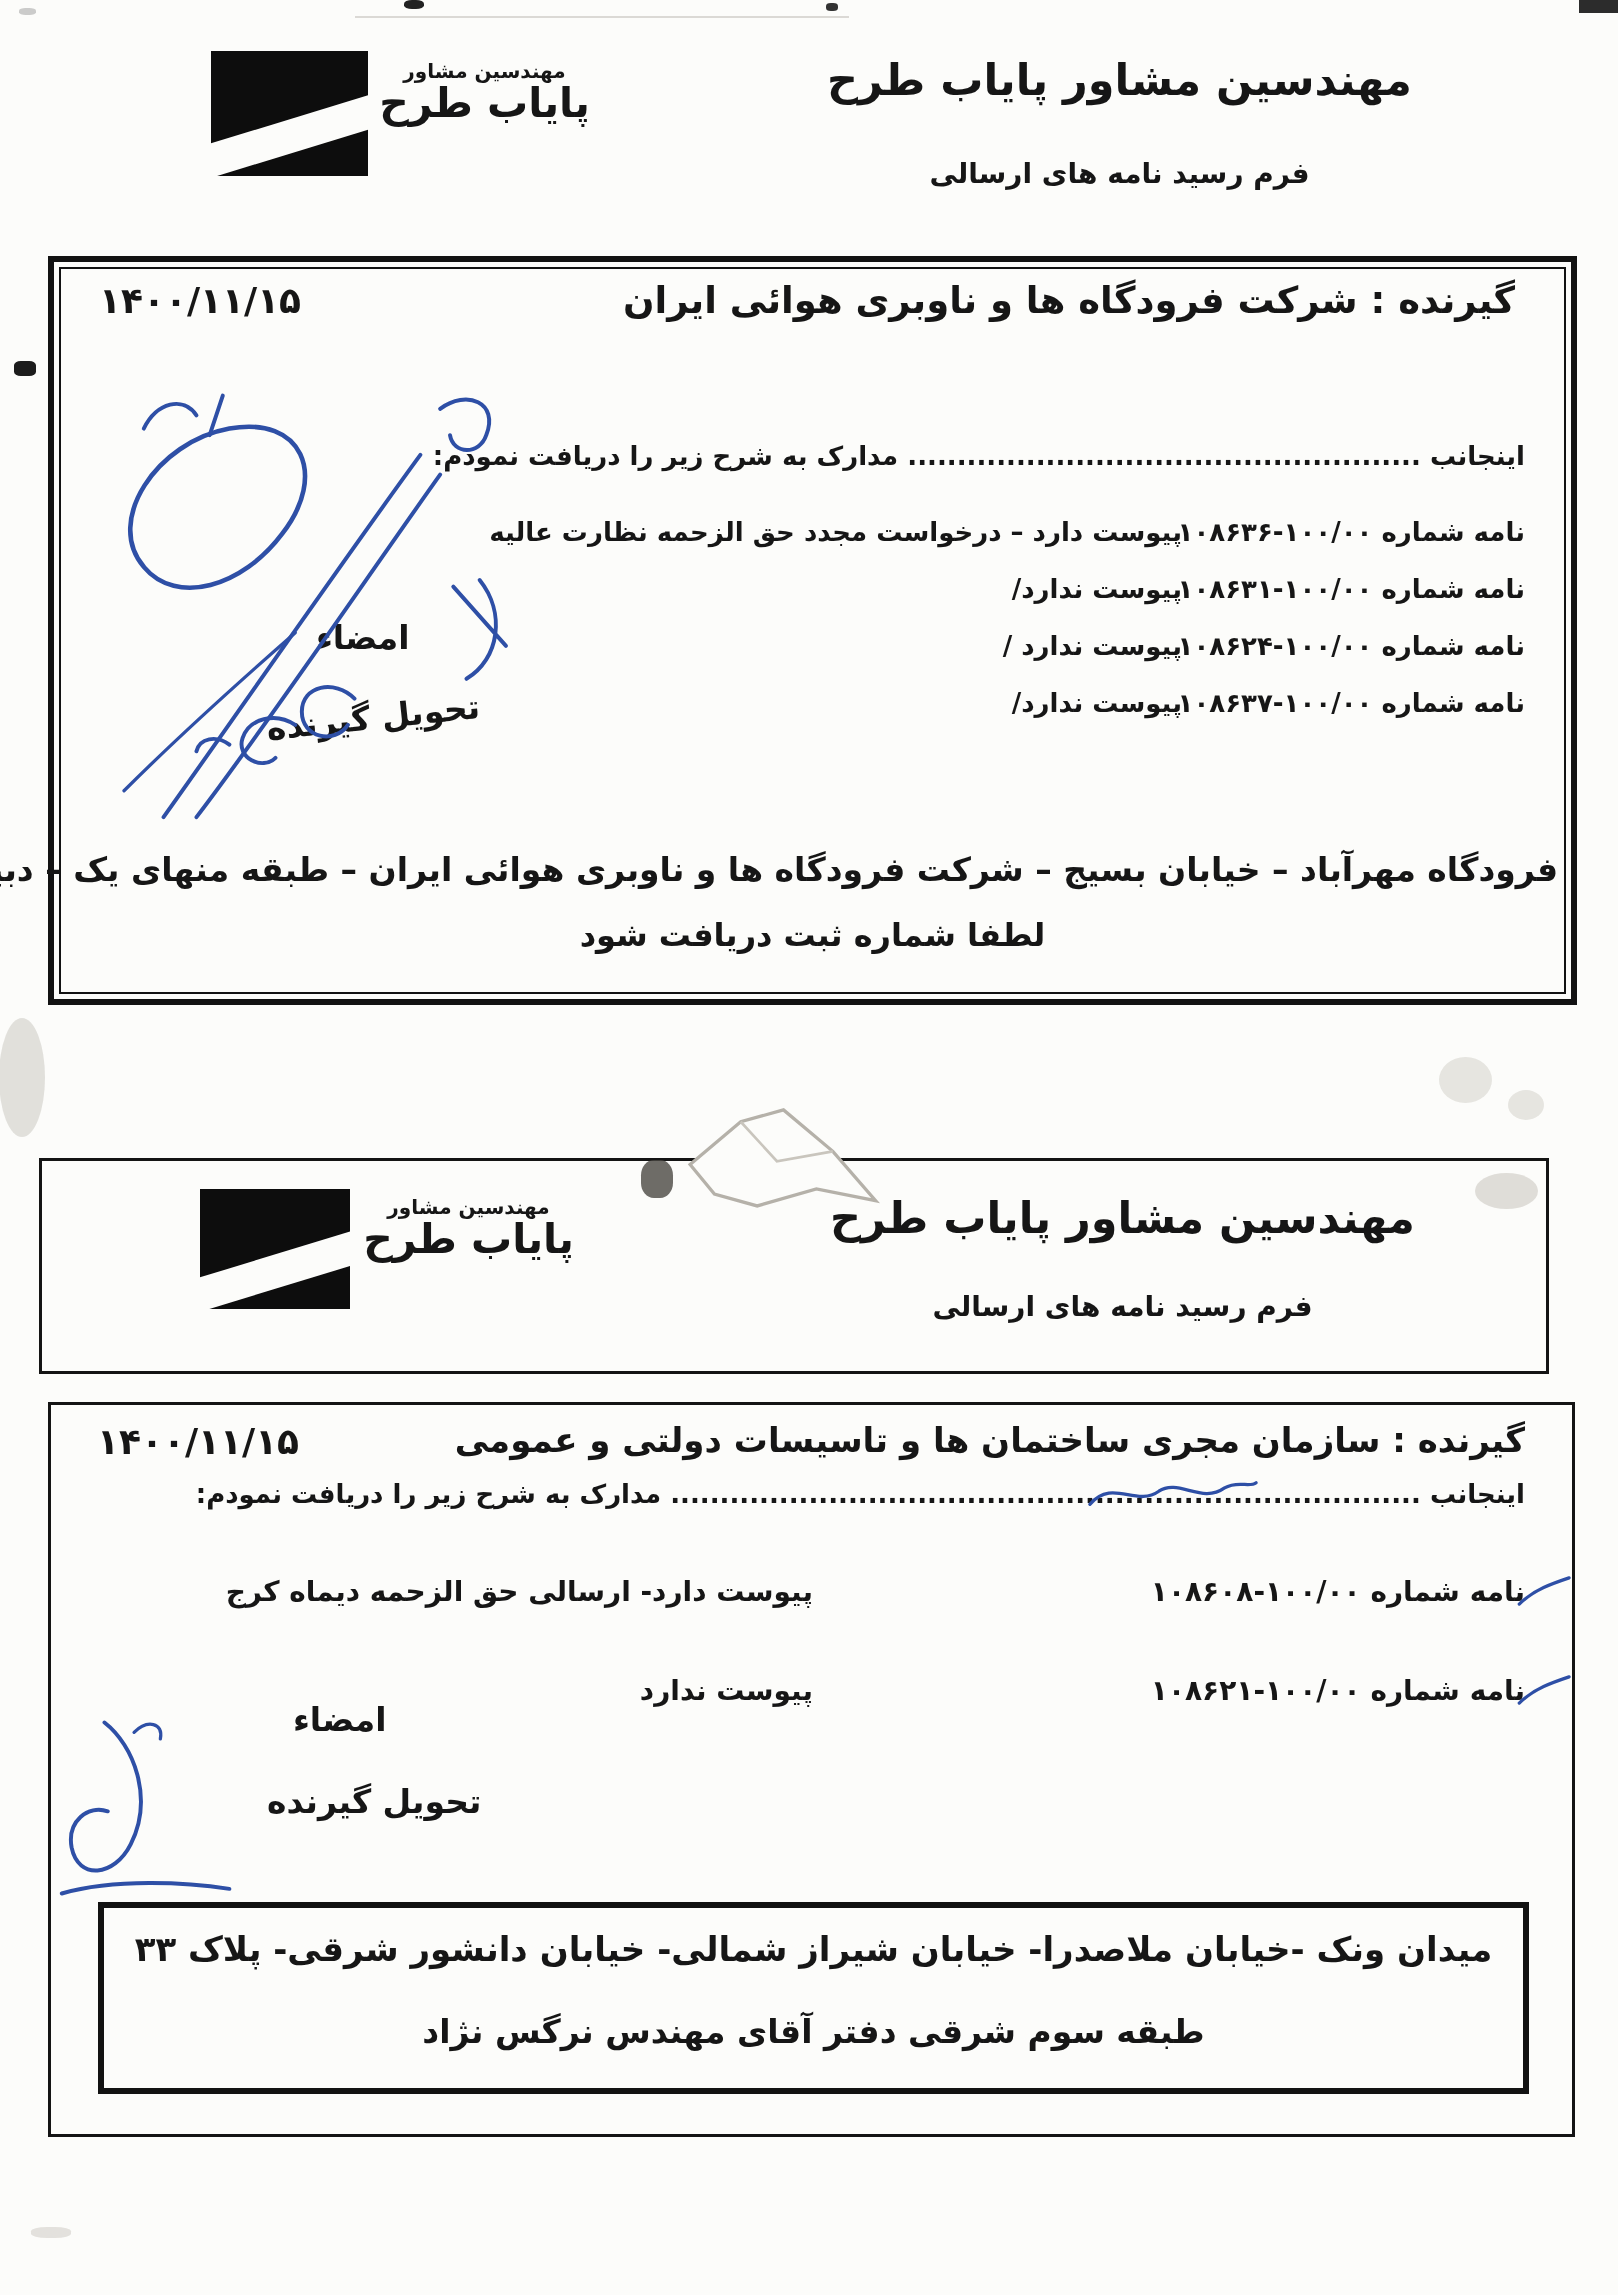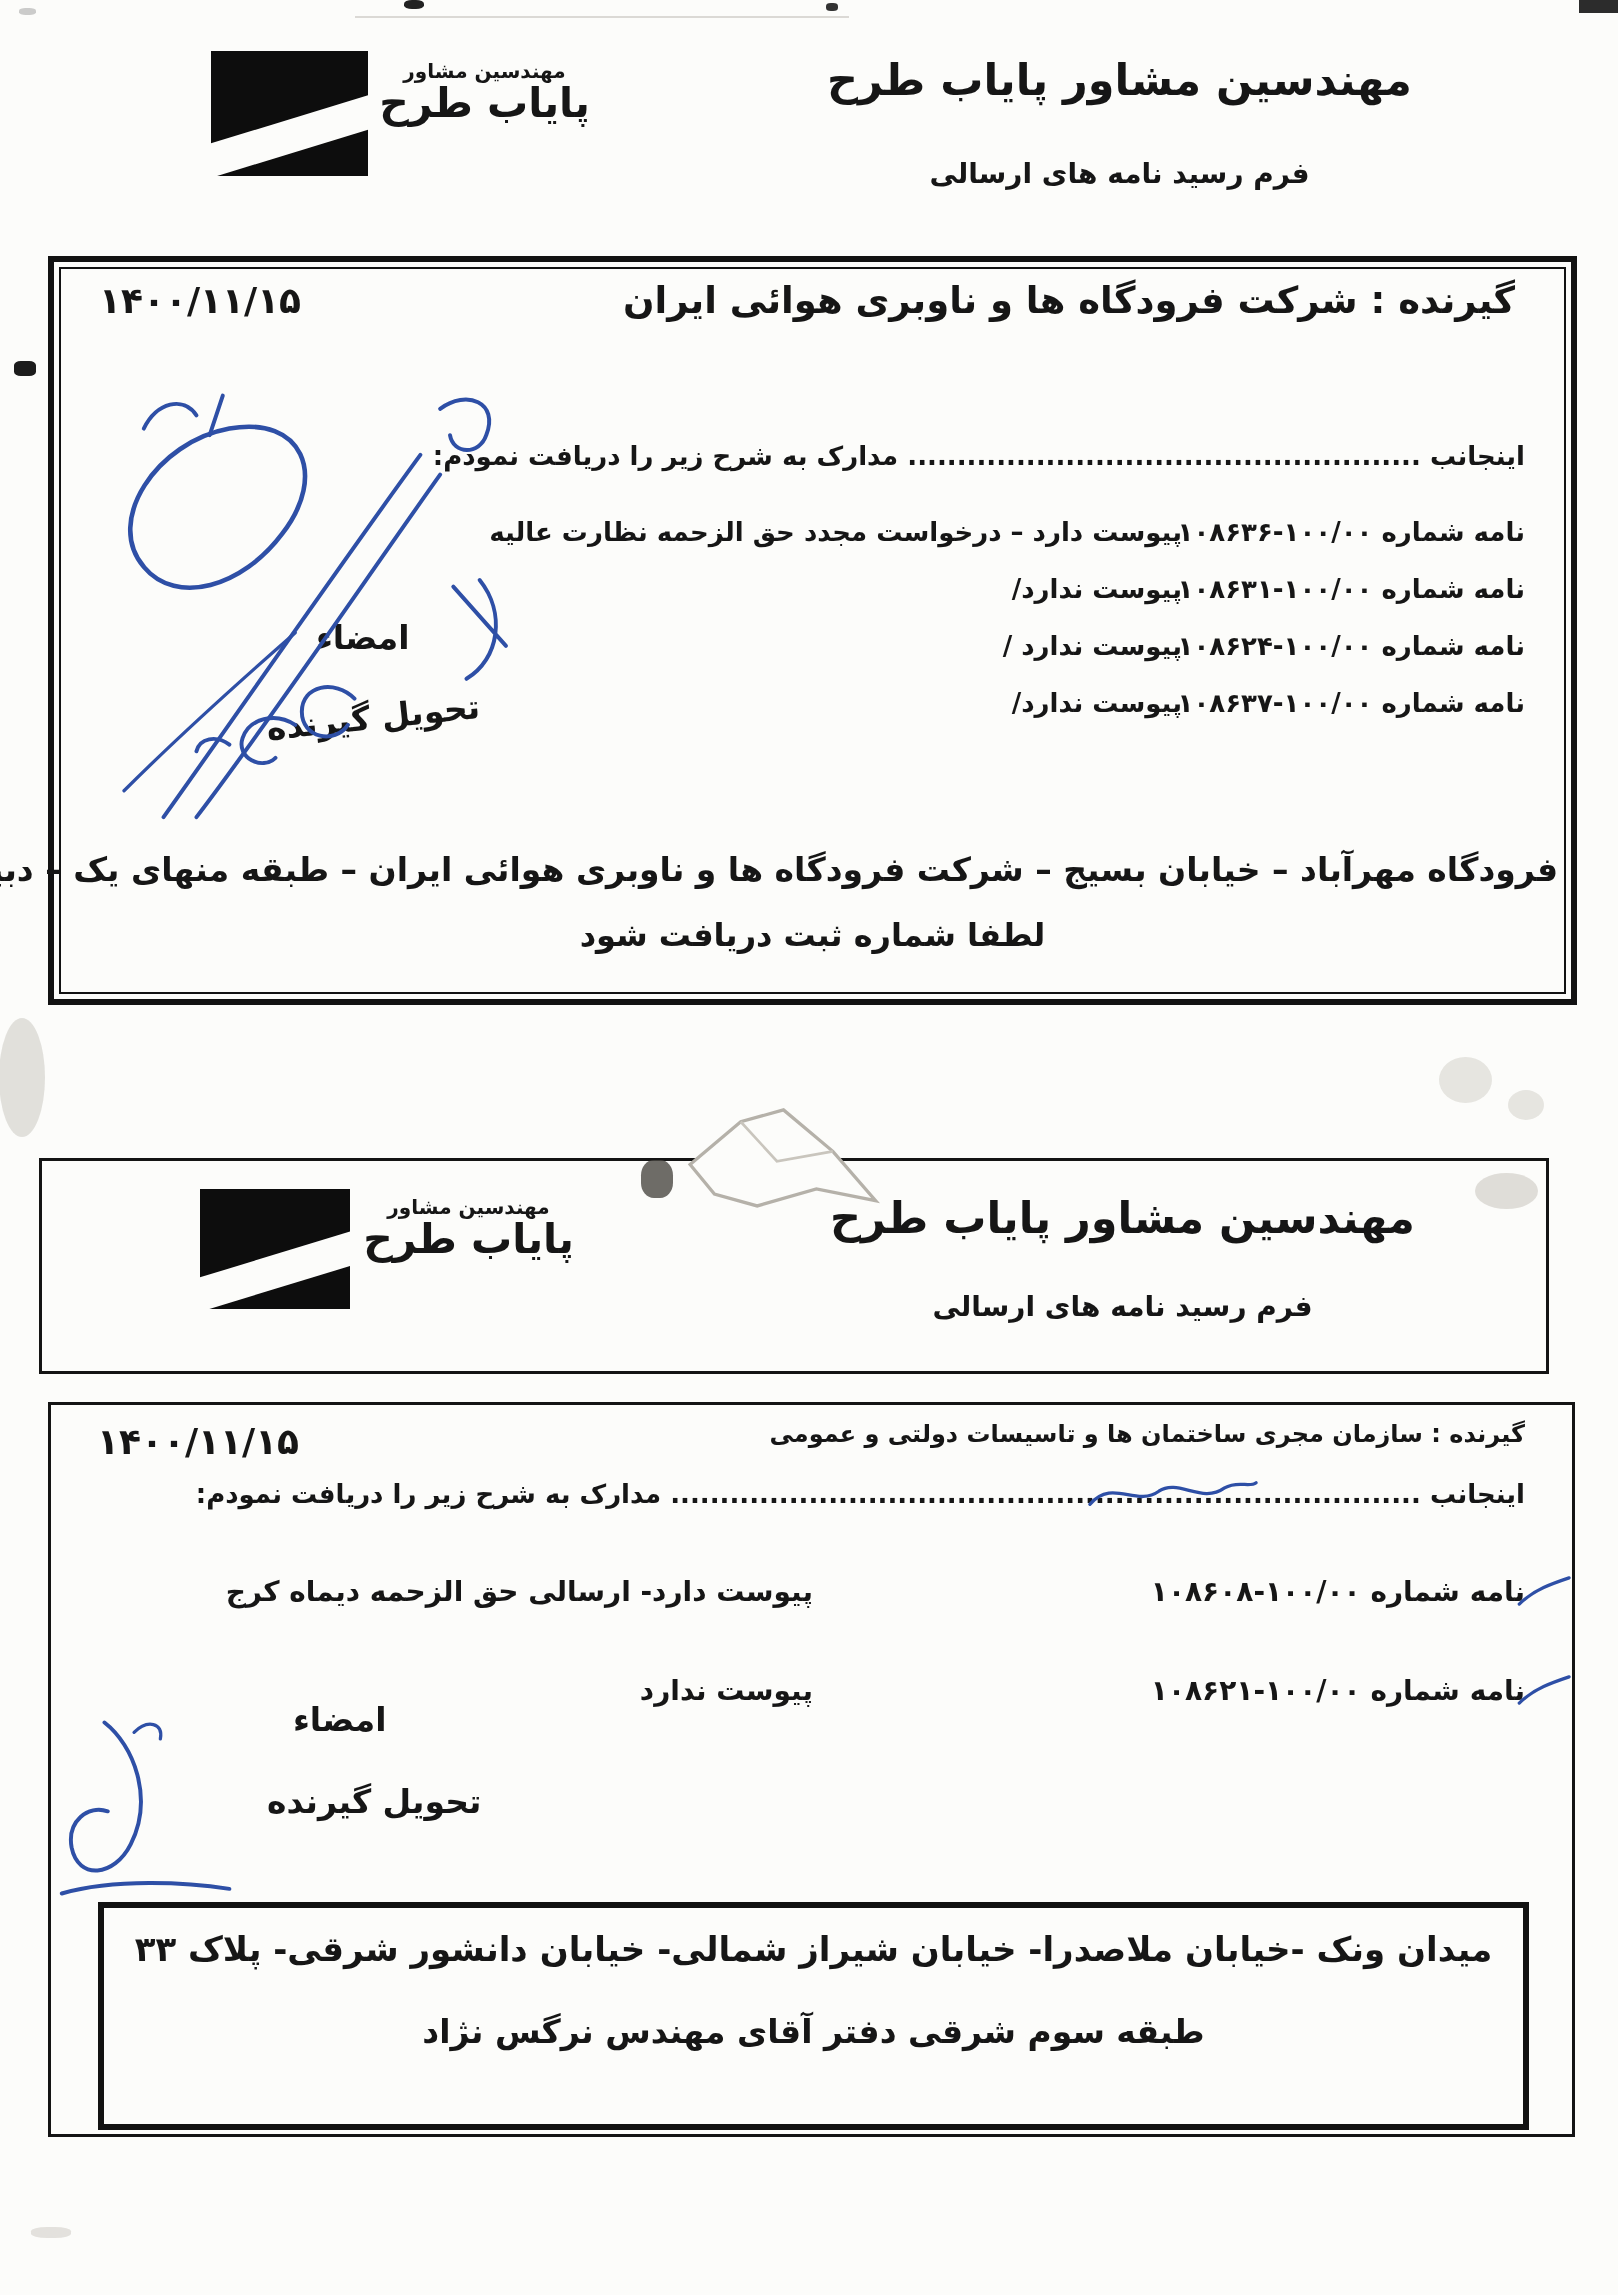--- a/index.html
+++ b/index.html
@@ -43,28 +43,28 @@
   .b1-receiver{left:212px;top:436px;transform:rotate(-6deg);}
   .b1-footer1{left:13px;right:13px;top:588px;font-size:33px;}
   .b1-footer2{left:13px;right:13px;top:654px;font-size:32px;}
 
   
   .hbox2{left:40px;top:1158px;width:1510px;height:216px;border:3.3px solid #141414;box-sizing:border-box;}
 
   
   .box2{left:49px;top:1402px;width:1527px;height:735px;border:3.3px solid #141414;box-sizing:border-box;}
   .b2-date{left:46px;top:16px;font-size:36px;}
-  .b2-recipient{right:47px;top:14.5px;font-size:24px;}
+  .b2-recipient{right:47px;top:14.5px;font-size:34px;}
   .b2-intro{right:47px;top:74px;font-size:26px;}
   .b2-letters{right:47px;top:168px;left:47px;}
   .b2-letters .lrow{margin-bottom:62px;font-size:28px;}
   .b2-letters .latt{right:712px;}
   .b2-sign{left:242px;top:295px;}
   .b2-receiver{left:216px;top:377px;}
-  .addr-box{left:47px;top:497px;width:1431px;height:228px;border:6.6px solid #121212;box-sizing:border-box;}
+  .addr-box{left:47px;top:497px;width:1431px;height:192px;border:6.6px solid #121212;box-sizing:border-box;}
   .addr1{left:6.6px;right:6.6px;top:21px;font-size:34px;}
   .addr2{left:6.6px;right:6.6px;top:104px;font-size:33px;text-align:center;}
 
   
   .ink{stroke:#2e4fa6;fill:none;stroke-linecap:round;stroke-linejoin:round;}
   .artifact{position:absolute;pointer-events:none;}
 </style>
 </head>
 <body>
 

